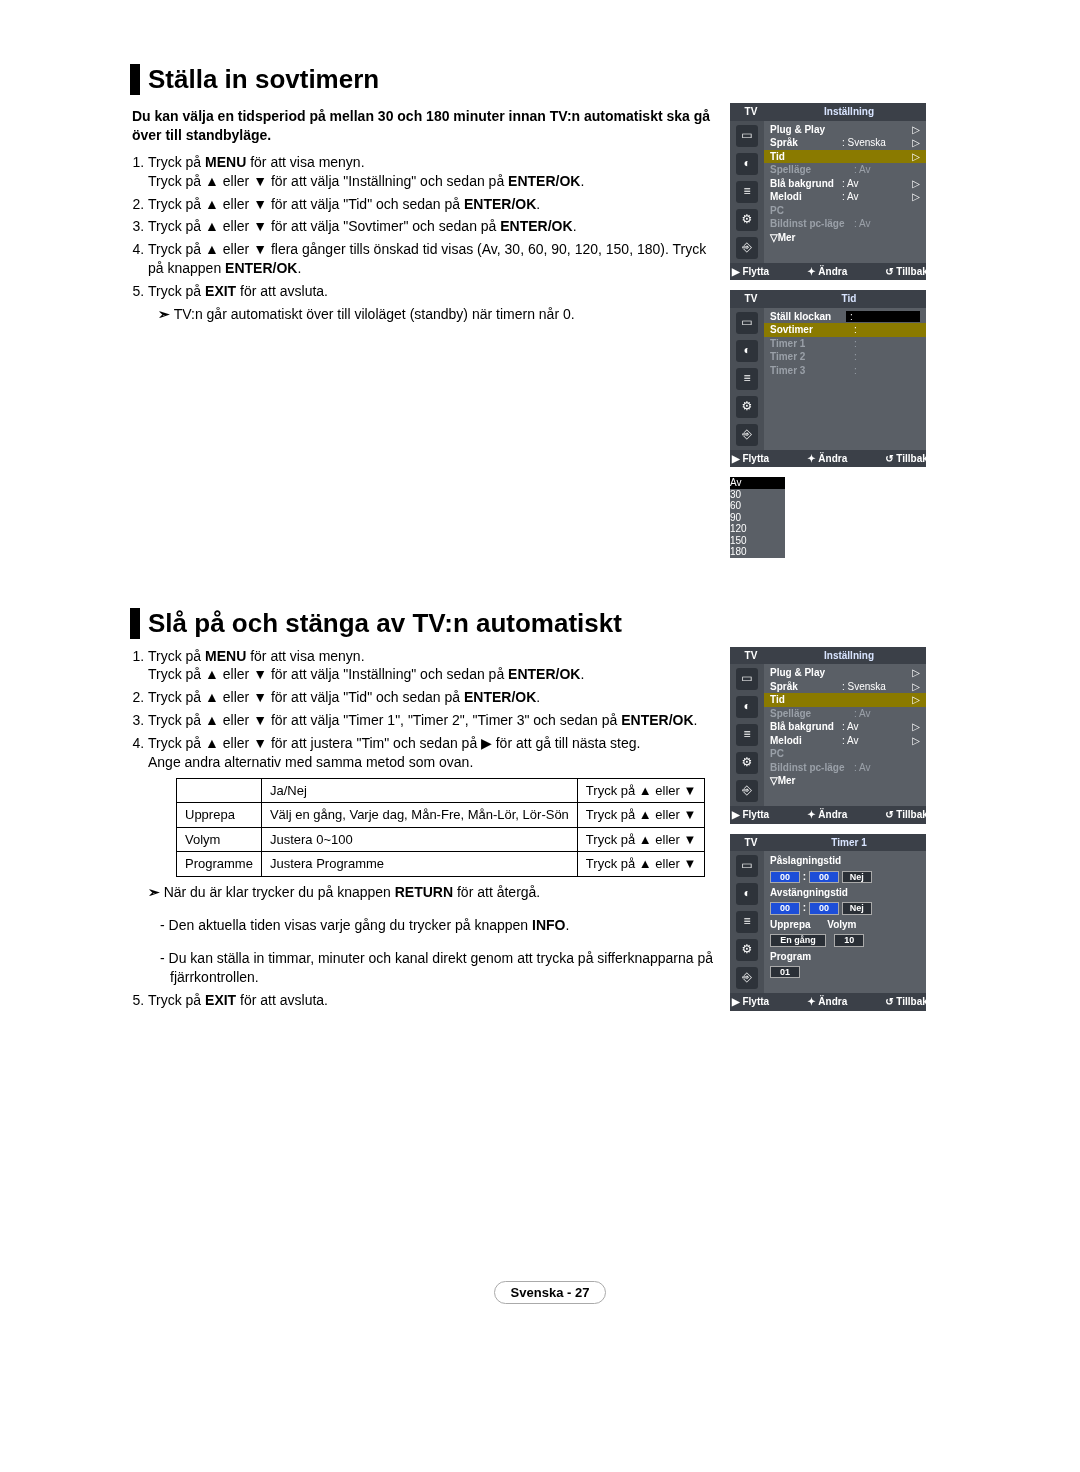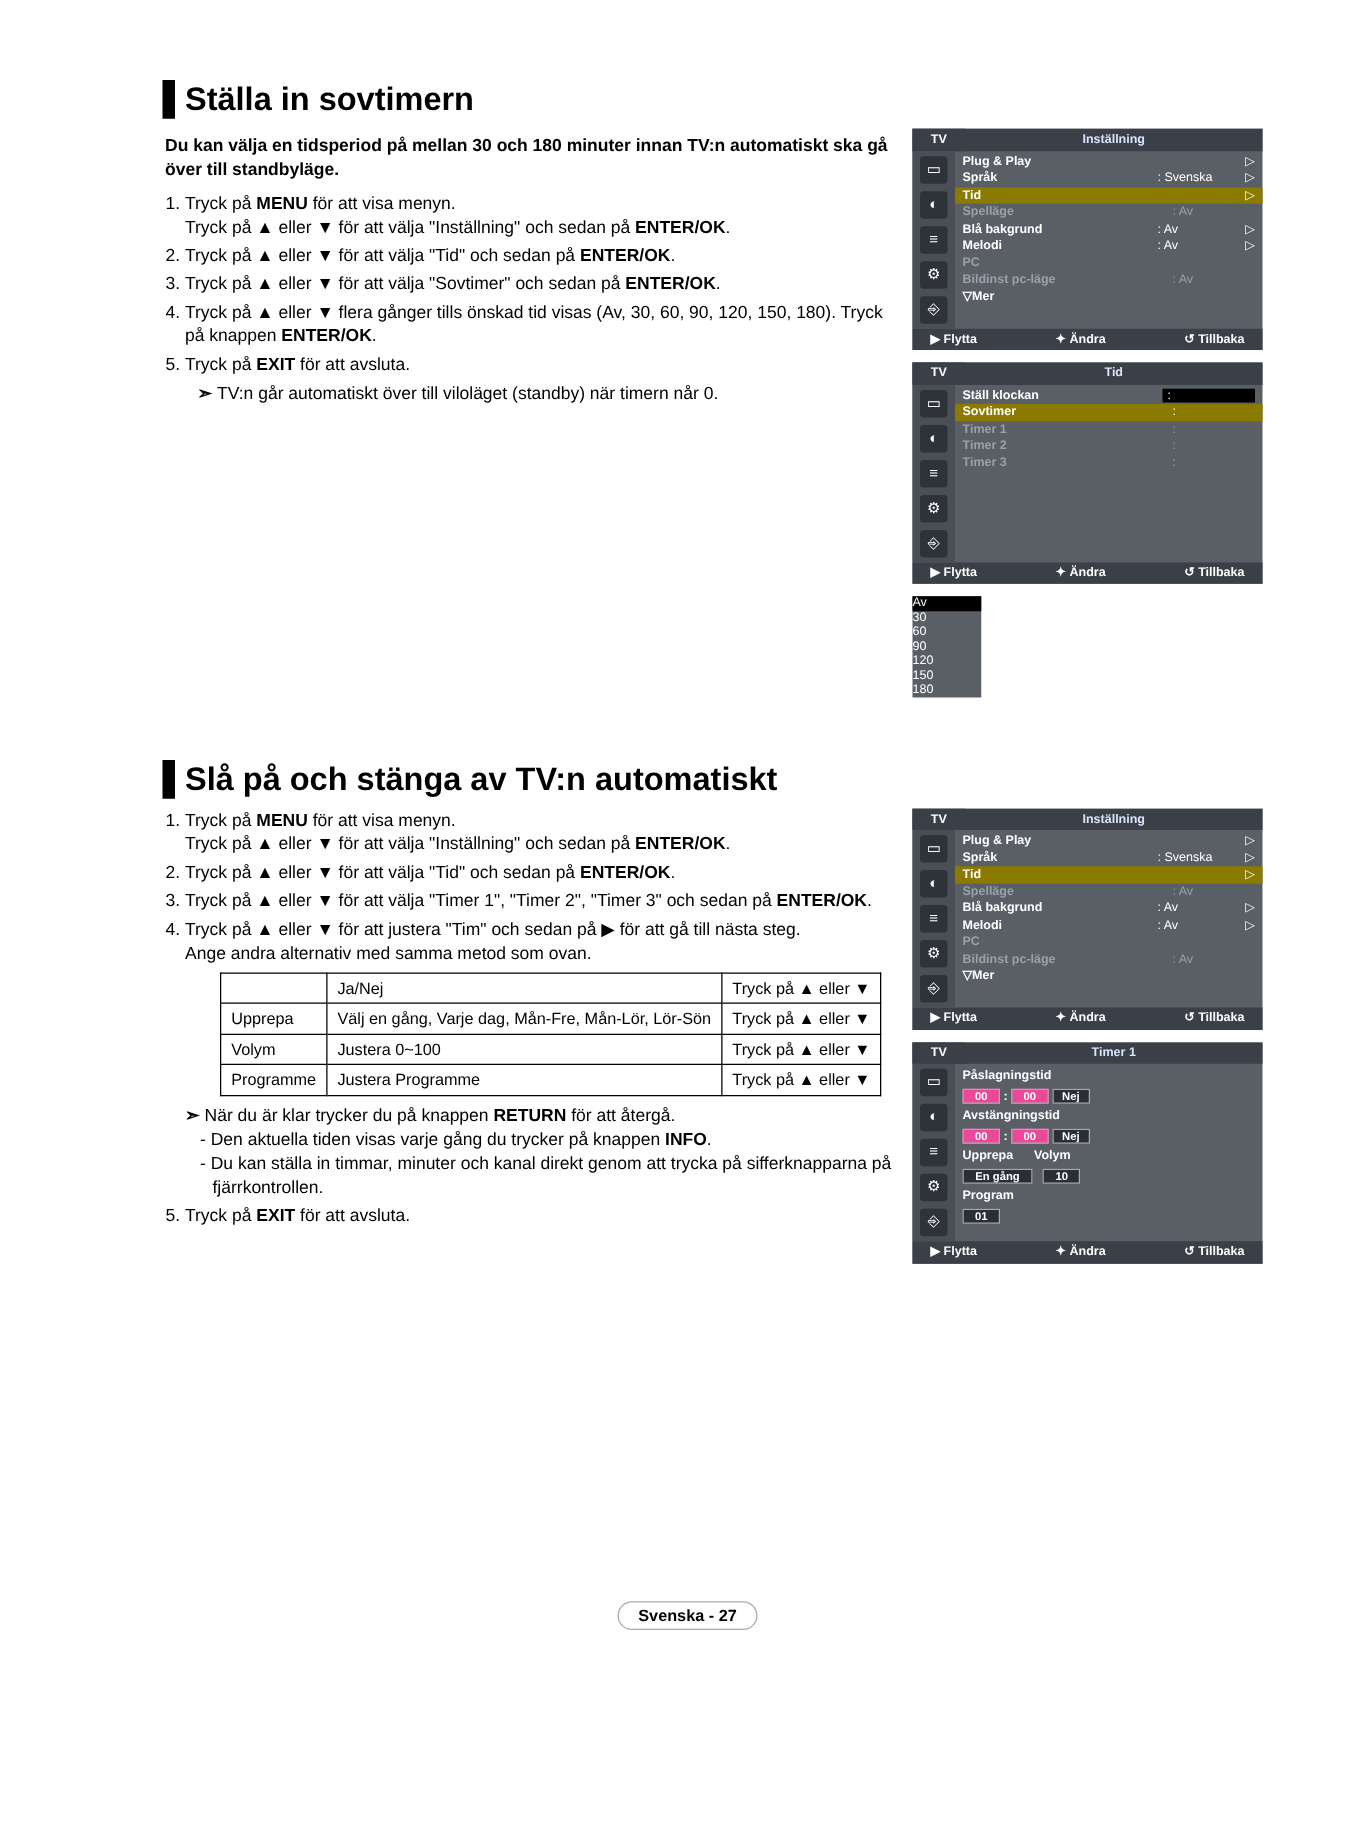--- a/index.html
+++ b/index.html
@@ -28,36 +28,36 @@
     margin-bottom: 40px;
   }
   .left-col { flex: 1; }
   .right-col { width: 240px; }
   .lead { font-weight: bold; margin: 4px 0 8px 2px; line-height: 1.35; }
   ol.steps { margin: 0 0 0 18px; padding: 0; }
   ol.steps li { margin: 0 0 4px 0; line-height: 1.35; }
   .b { font-weight: bold; }
   .note-line { margin: 4px 0 4px 28px; line-height: 1.35; }
   .note-icon::before { content: "➣ "; font-weight: bold; }
-  .dash-line { margin-left: 40px; text-indent: -10px; padding-left: 10px; line-height: 1.35; }
+  .dash-line { margin-left: 40px; text-indent: -10px; padding-left: 10px; line-height: 1.35; margin-top: 14px; }
   table.info {
     border-collapse: collapse;
     margin: 6px 0 6px 28px;
     font-size: 13px;
   }
   table.info td, table.info th {
     border: 1px solid #000;
     padding: 3px 8px;
     text-align: left;
     vertical-align: middle;
     font-weight: normal;
   }
   
   .osd {
-    width: 280px;
+    width: 196px;
     background: #5a5f66;
     margin-bottom: 10px;
     font-size: 10px;
     color: #fff;
     line-height: 1.15;
   }
   .osd .titlebar {
     display: flex;
     background: #3b4048;
     font-weight: bold;
@@ -85,21 +85,21 @@
   .osd .row.hl-yellow { background:#8a7a00; }
   .osd .row.dim { color:#9aa0a8; }
   .osd .row.hl-sub .val { background:#000; color:#fff; padding:0 4px; display:inline-block; }
   .osd .foot {
     display:flex; justify-content:space-around; background:#3b4048;
     font-weight:bold; padding:3px 2px;gap:38px;
   }
   .osd .foot span { white-space:nowrap; }
   .osd-wrap { position: relative; }
   .spin {
-    display:inline-block; border:1px solid #aaa; background:#ec4899; color:#fff;
+    display:inline-block; border:1px solid #aaa; background:#1d4ed8; color:#fff;
     padding:0 4px; font-size:9px; min-width:20px; text-align:center;
   }
   .spin.lbl2 { background:#2a2f36; }
   .t1-body .line { padding:2px 6px; font-weight:bold; }
   .page-bottom {
     text-align:center; margin-top:260px; font-weight:bold; font-size:13px;
   }
   .page-bottom span {
     border:1px solid #aaa; border-radius:12px; padding:3px 16px; display:inline-block;
   }

